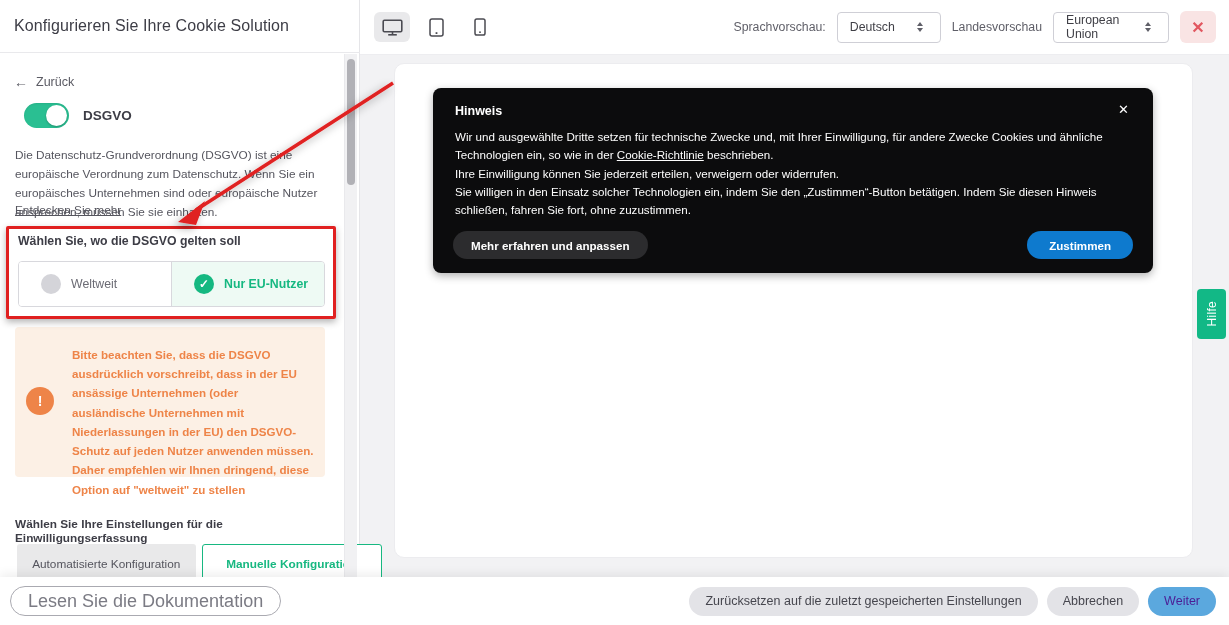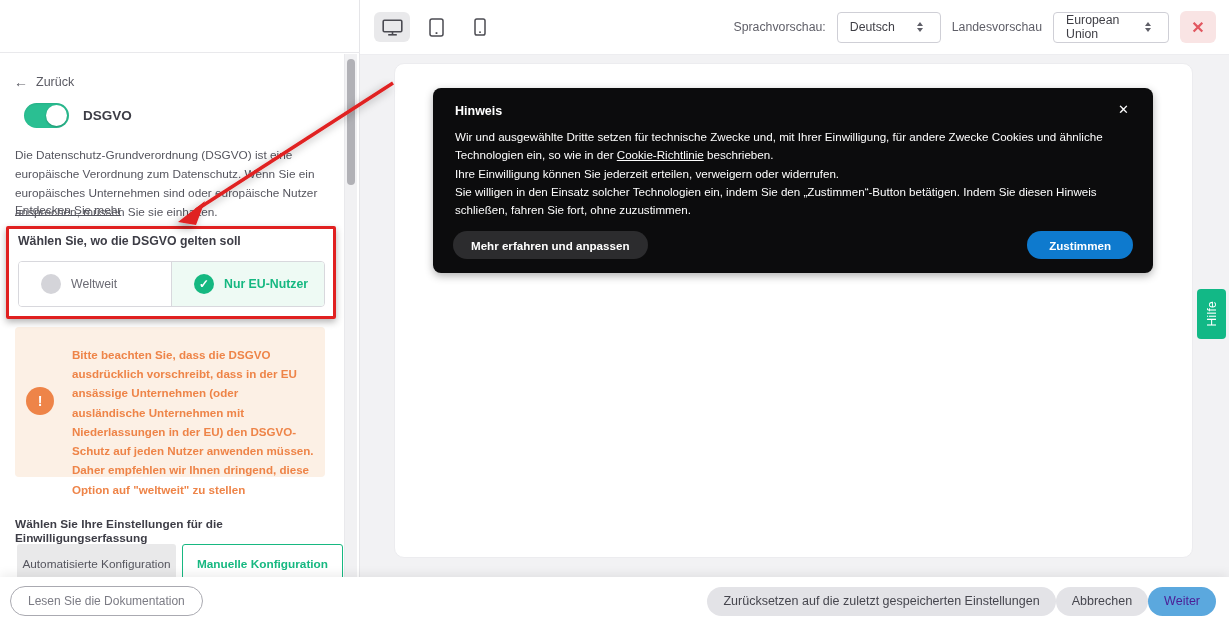--- a/index.html
+++ b/index.html
@@ -87,21 +87,21 @@
   }
   .warning-text {
     position:absolute; left:57px; top:18px; width:242px;
     font-size:11.6px; font-weight:700; color:#ee8448; line-height:1.66;
   }
 
   .consent-heading {
     position:absolute; left:15px; top:517px; width:330px;
     font-size:11.8px; font-weight:700; color:#3d3d46;
   }
-  .consent-buttons { position:absolute; left:17px; top:544px; width:326px; display:flex; gap:6px; }
+  .consent-buttons { position:absolute; left:17px; top:544px; width:365px; display:flex; gap:6px; }
   .consent-btn {
     flex:1; height:40px; display:flex; align-items:center; justify-content:center;
     font-size:11.8px; border-radius:3px; cursor:pointer;
   }
   .consent-btn.auto { background:#e9e9ea; color:#55555e; }
   .consent-btn.manual { background:#fff; border:1px solid #17b881; color:#17b881; font-weight:700; }
 
   
   .side-scroll-track { position:absolute; left:344px; top:54px; width:13px; height:523px; background:#f1f1f3; border-left:1px solid #e9e9ec; }
   .side-scroll-thumb { position:absolute; left:2px; top:5px; width:8px; height:126px; border-radius:4px; background:#b1b1b6; }
@@ -176,41 +176,42 @@
 
   
   .footer {
     position:absolute; left:0; bottom:0; width:1229px; height:48px;
     background:#fff; box-shadow:0 -3px 10px rgba(0,0,0,.07);
     display:flex; align-items:center; z-index:5;
   }
   .docs-btn {
     margin-left:10px; height:30px; border:1px solid #aaaab1; border-radius:16px;
     display:flex; align-items:center; padding:0 17px;
-    font-size:12px; color:#7b7b84; background:#fff; cursor:pointer;
-  }
-  .footer-right { margin-left:auto; margin-right:13px; display:flex; align-items:center; gap:0; }
+    font-size:18px; color:#7b7b84; background:#fff; cursor:pointer;
+  }
+  .footer-right { margin-left:auto; margin-right:13px; display:flex; align-items:center; gap:9px; }
   .pill-btn {
     height:29px; border-radius:15px; display:flex; align-items:center; justify-content:center;
     font-size:12.5px; cursor:pointer; padding:0 16px;
   }
   .pill-btn.gray { background:#e3e3e7; color:#46464e; }
   .pill-btn.blue { background:#5ba8de; color:#4c1d95; }
 
   
   .arrow-svg { position:absolute; inset:0; pointer-events:none; z-index:8; }
 
   svg.icon { display:block; }
 </style>
 </head>
 <body>
 
 <div id="stage">
 
   <div class="sidebar">
+    <div class="sidebar-title">Konfigurieren Sie Ihre Cookie Solution</div>
     <div class="sidebar-divider"></div>
 
     <div class="back-link">
       <span class="back-arrow">←</span>
       <span>Zurück</span>
     </div>
 
     <div class="toggle-row">
       <div class="toggle">
         <div class="toggle-knob"></div>

